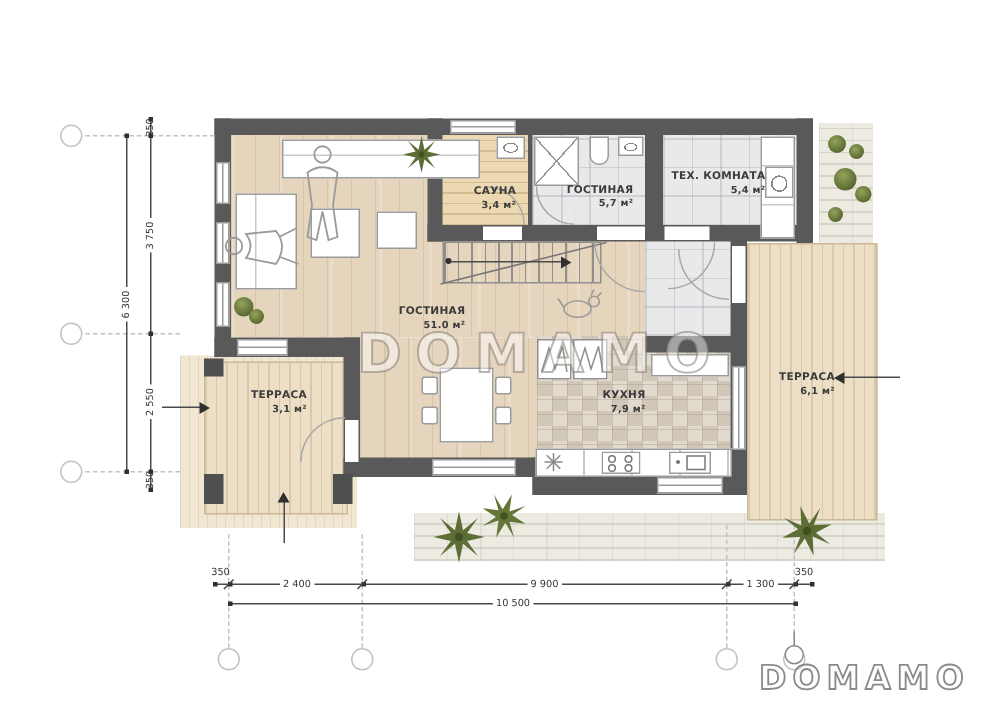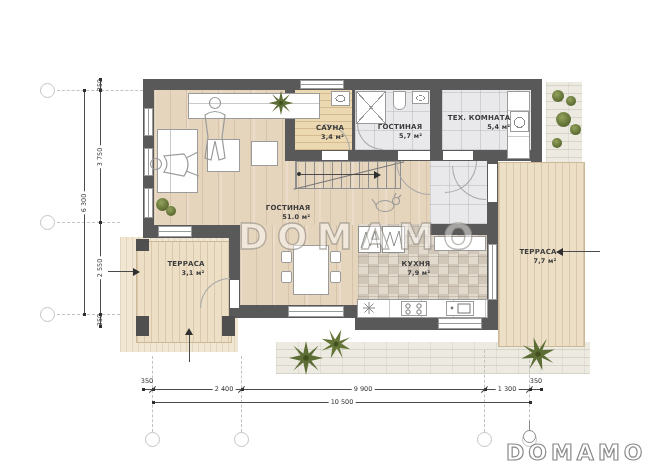--- a/index.html
+++ b/index.html
@@ -285,21 +285,21 @@
   <div class="room-label" style="left:416px;top:268px;">
     <span>КУХНЯ</span>
     <span class="area">7,9 м²</span>
   </div>
   <div class="room-label" style="left:186px;top:268px;">
     <span>ТЕРРАСА</span>
     <span class="area">3,1 м²</span>
   </div>
   <div class="room-label" style="left:538px;top:256px;">
     <span>ТЕРРАСА</span>
-    <span class="area">7,7 м²</span>
+    <span class="area">6,1 м²</span>
   </div>
 
   <div class="axis-circle" style="left:40px;top:83px;"></div>
   <div class="axis-circle" style="left:40px;top:215px;"></div>
   <div class="axis-circle" style="left:40px;top:307px;"></div>
   <div class="dash-h" style="left:57px;top:90px;width:86px;"></div>
   <div class="dash-h" style="left:57px;top:222px;width:63px;"></div>
   <div class="dash-h" style="left:57px;top:314px;width:63px;"></div>
   <div class="axis-circle" style="left:145px;top:432px;"></div>
   <div class="axis-circle" style="left:234px;top:432px;"></div>
@@ -333,21 +333,21 @@
   <div class="dot" style="left:484px;top:388px;"></div>
   <div class="dot" style="left:529px;top:388px;"></div>
   <div class="dot" style="left:540px;top:388px;"></div>
   <div class="dot" style="left:152px;top:401px;"></div>
   <div class="dot" style="left:529px;top:401px;"></div>
   <div class="tick" style="left:148px;top:389px;"></div>
   <div class="tick" style="left:237px;top:389px;"></div>
   <div class="tick" style="left:480px;top:389px;"></div>
   <div class="tick" style="left:525px;top:389px;"></div>
   <div class="dim nobg" style="left:147px;top:381px;">350</div>
-  <div class="dim" style="left:198px;top:389px;margin-left:26px;">2 400</div>
+  <div class="dim" style="left:198px;top:389px;">2 400</div>
   <div class="dim" style="left:363px;top:389px;">9 900</div>
   <div class="dim" style="left:507px;top:389px;">1 300</div>
   <div class="dim nobg" style="left:536px;top:381px;">350</div>
   <div class="dim" style="left:342px;top:402px;">10 500</div>
 
   <div class="watermark" style="left:238px;top:216px;font-size:36px;letter-spacing:9px;">DOMAMO</div>
   <div class="brand" style="left:506px;top:440px;font-size:22px;letter-spacing:4px;">DOMAMO</div>
   <div style="position:absolute;left:523px;top:430px;width:13px;height:13px;border:1.5px solid #8a8a8a;border-radius:50%;background:#fff;box-sizing:border-box;z-index:41;"></div>
   <div style="position:absolute;left:529px;top:421px;width:1px;height:10px;background:#8a8a8a;z-index:41;"></div>
 

